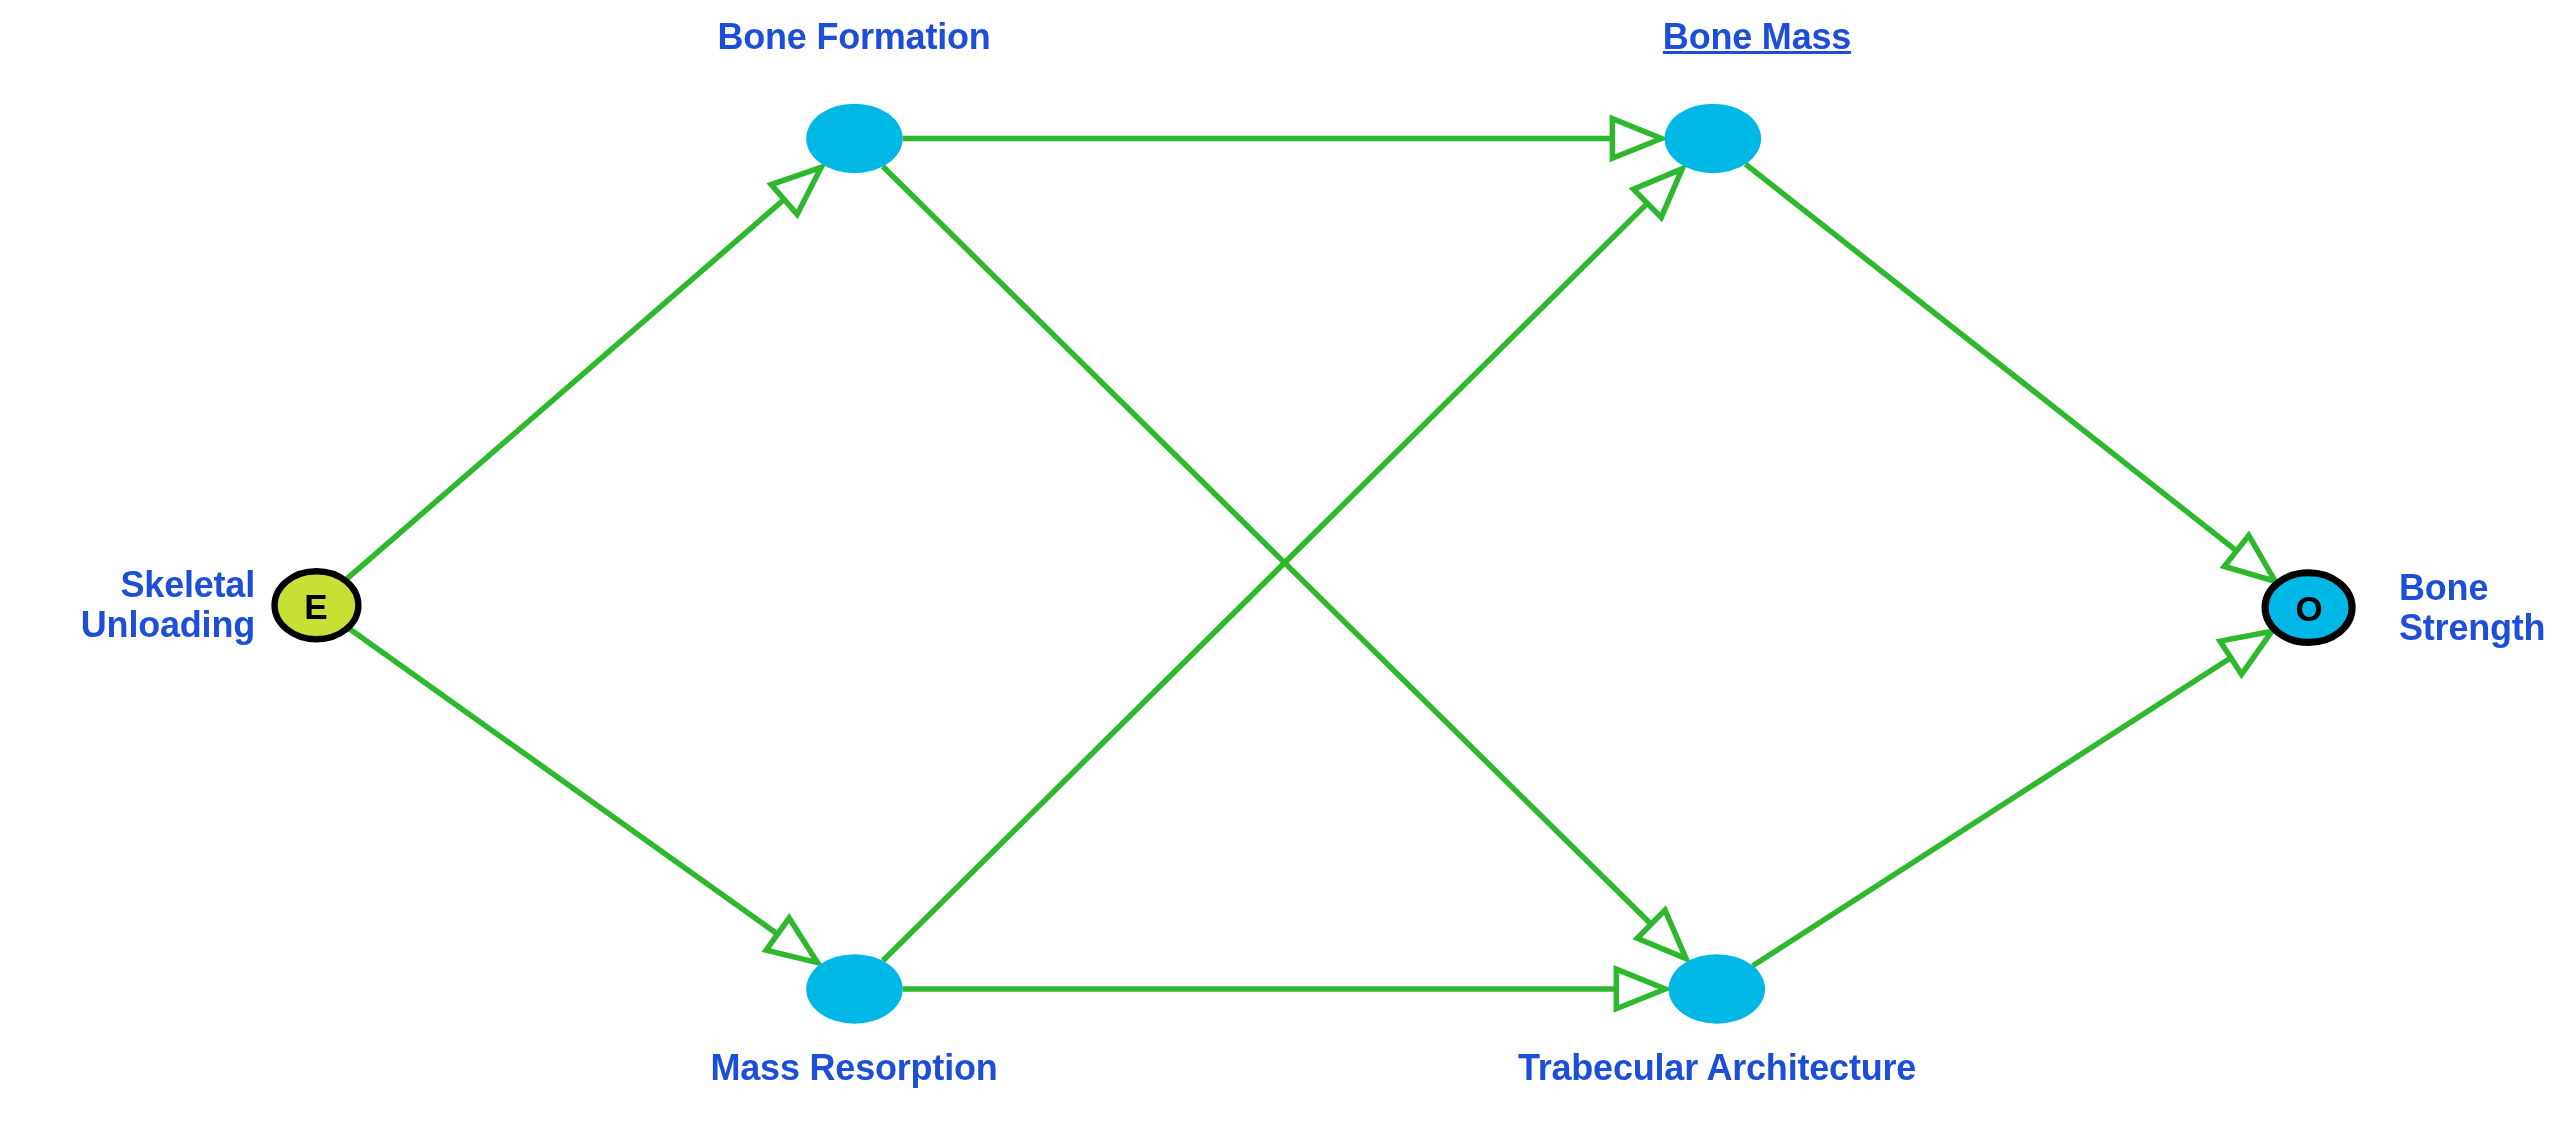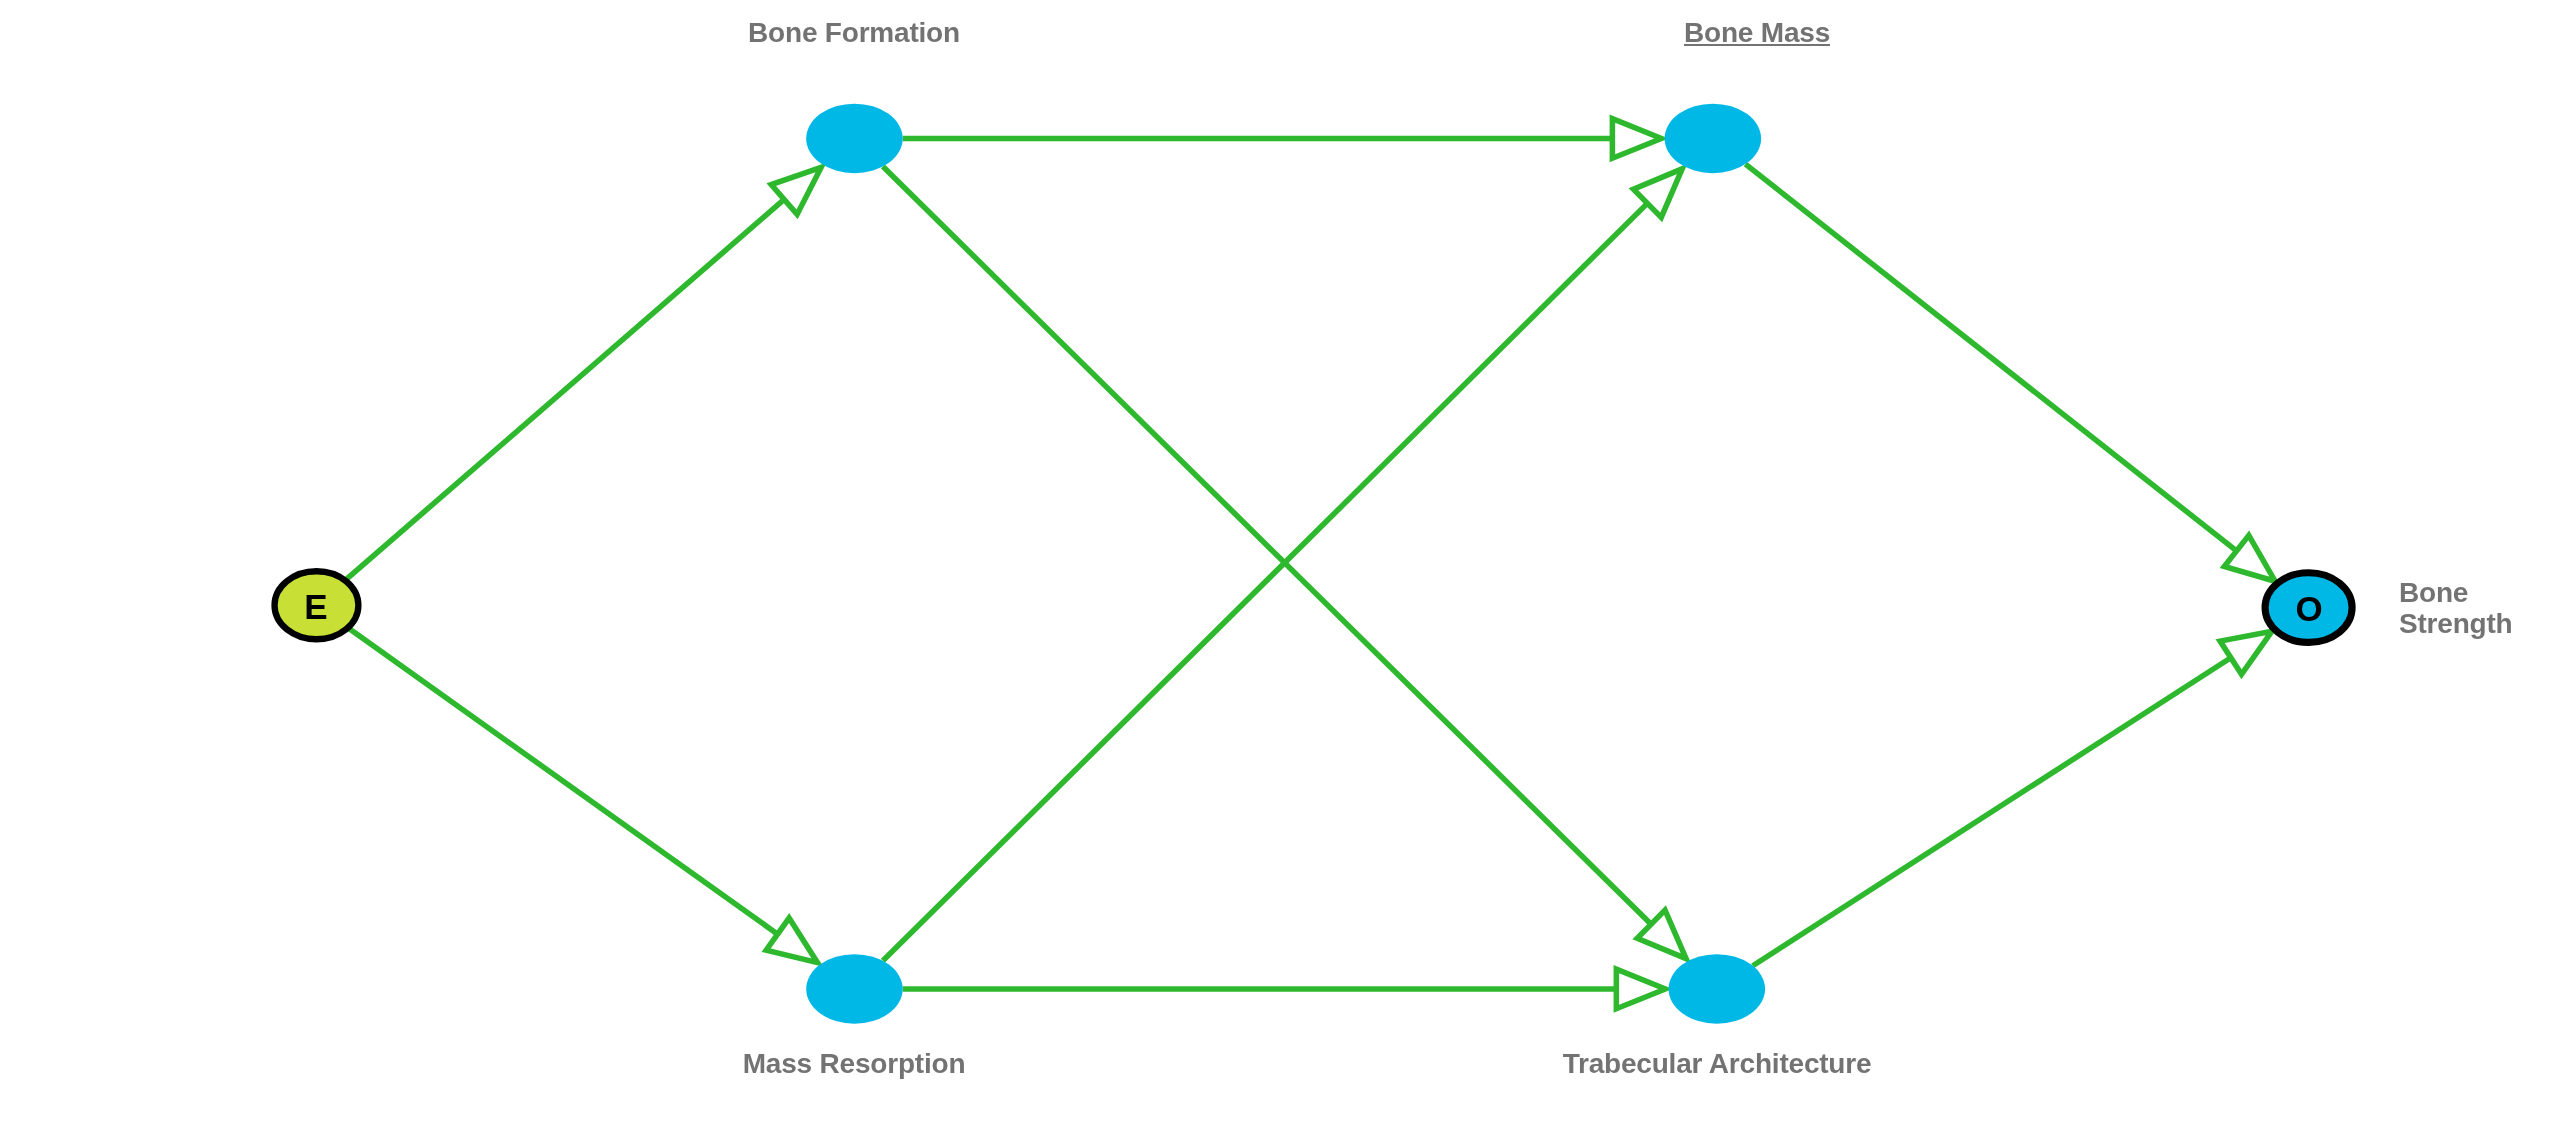--- a/index.html
+++ b/index.html
@@ -21,23 +21,23 @@
     position: absolute;
     left: 0;
     top: 0;
     width: 2576px;
     height: 1129px;
   }
   .node-label {
     position: absolute;
     font-family: "Liberation Sans", sans-serif;
     font-weight: bold;
-    font-size: 28px;
+    font-size: 36px;
     line-height: 1.12;
-    color: #737373;
+    color: #1d4ed8;
     white-space: pre-line;
     letter-spacing: -0.2px;
   }
   .label-center { transform: translateX(-50%); text-align: center; }
   .label-right  { transform: translateY(-50%); text-align: left; margin-left: 32px; }
   .label-left   { transform: translateY(-50%); text-align: right; }
   .node-glyph {
     position: absolute;
     font-family: "Liberation Sans", sans-serif;
     font-weight: bold;
@@ -74,20 +74,22 @@
     <g id="node-layer">
         <ellipse cx="400" cy="765" rx="53" ry="43" fill="#c8e035" stroke="#000000" stroke-width="8"></ellipse>
         <ellipse cx="1080" cy="175" rx="61" ry="44" fill="#00b8e6" stroke="#00b8e6" stroke-width="0"></ellipse>
         <ellipse cx="2165" cy="175" rx="61" ry="44" fill="#00b8e6" stroke="#00b8e6" stroke-width="0"></ellipse>
         <ellipse cx="1080" cy="1250" rx="61" ry="44" fill="#00b8e6" stroke="#00b8e6" stroke-width="0"></ellipse>
         <ellipse cx="2170" cy="1250" rx="61" ry="44" fill="#00b8e6" stroke="#00b8e6" stroke-width="0"></ellipse>
         <ellipse cx="2918" cy="768" rx="55" ry="44" fill="#00b8e6" stroke="#000000" stroke-width="9"></ellipse>
       </g>
   </svg>
 
+  <div class="node-label label-left" style="right:2321px; top:605px;">Skeletal
+Unloading</div>
 
   <div class="node-label label-center" style="left:854px; top:17.4px;">Bone Formation</div>
 
   <div class="node-label label-center" style="left:1757px; top:17.4px;text-decoration:underline;">Bone Mass</div>
 
   <div class="node-label label-center" style="left:854px; top:1048px;">Mass Resorption</div>
 
   <div class="node-label label-center" style="left:1717px; top:1048px;">Trabecular Architecture</div>
 
   <div class="node-label label-right" style="left:2367px; top:608px;">Bone

